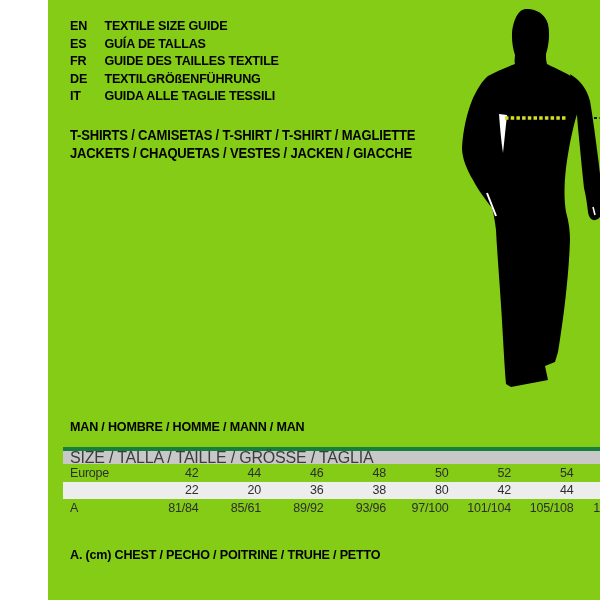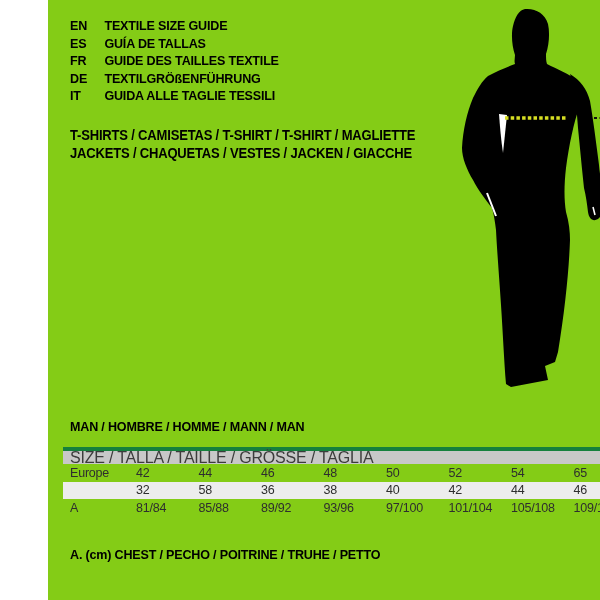--- a/index.html
+++ b/index.html
@@ -25,21 +25,21 @@
   
   .gender-label{position:absolute;left:22px;top:419px;font-size:13.5px;font-weight:700;letter-spacing:-0.2px;}
 
   
   .size-table-wrap{position:absolute;left:15px;top:447px;width:573px;}
   .tbl-header{
     height:13px;line-height:13px;background:#c8c8c8;border-top:4px solid #15803d;
     font-size:16px;color:#3c3c3c;padding-left:7px;letter-spacing:-0.2px;white-space:nowrap;
   }
   table.size-table{border-collapse:collapse;table-layout:fixed;width:573px;font-size:12.5px;color:#2e2e2e;letter-spacing:-0.2px;}
-  table.size-table td{height:17.5px;padding:0;text-align:left;vertical-align:middle;}
+  table.size-table td{height:17.5px;padding:0;text-align:right;vertical-align:middle;}
   table.size-table td.lbl{width:66px;text-align:left;padding-left:7px;}
   tr.stripe{background:#ededed;}
 
   
   .size-note{position:absolute;left:22px;top:547px;font-size:13.5px;font-weight:700;letter-spacing:-0.2px;}
 </style>
 </head>
 <body>
 
 <div id="canvas">
@@ -119,33 +119,33 @@
         <td>44</td>
         <td>46</td>
         <td>48</td>
         <td>50</td>
         <td>52</td>
         <td>54</td>
         <td>65</td>
       </tr>
       <tr class="stripe">
         <td class="lbl"></td>
-        <td>32</td>
-        <td>58</td>
+        <td>22</td>
+        <td>20</td>
         <td>36</td>
         <td>38</td>
-        <td>40</td>
+        <td>80</td>
         <td>42</td>
         <td>44</td>
         <td>46</td>
       </tr>
       <tr>
         <td class="lbl">A</td>
         <td>81/84</td>
-        <td>85/88</td>
+        <td>85/61</td>
         <td>89/92</td>
         <td>93/96</td>
         <td>97/100</td>
         <td>101/104</td>
         <td>105/108</td>
         <td>109/112</td>
       </tr>
     </tbody>
       </table>
   </div>

